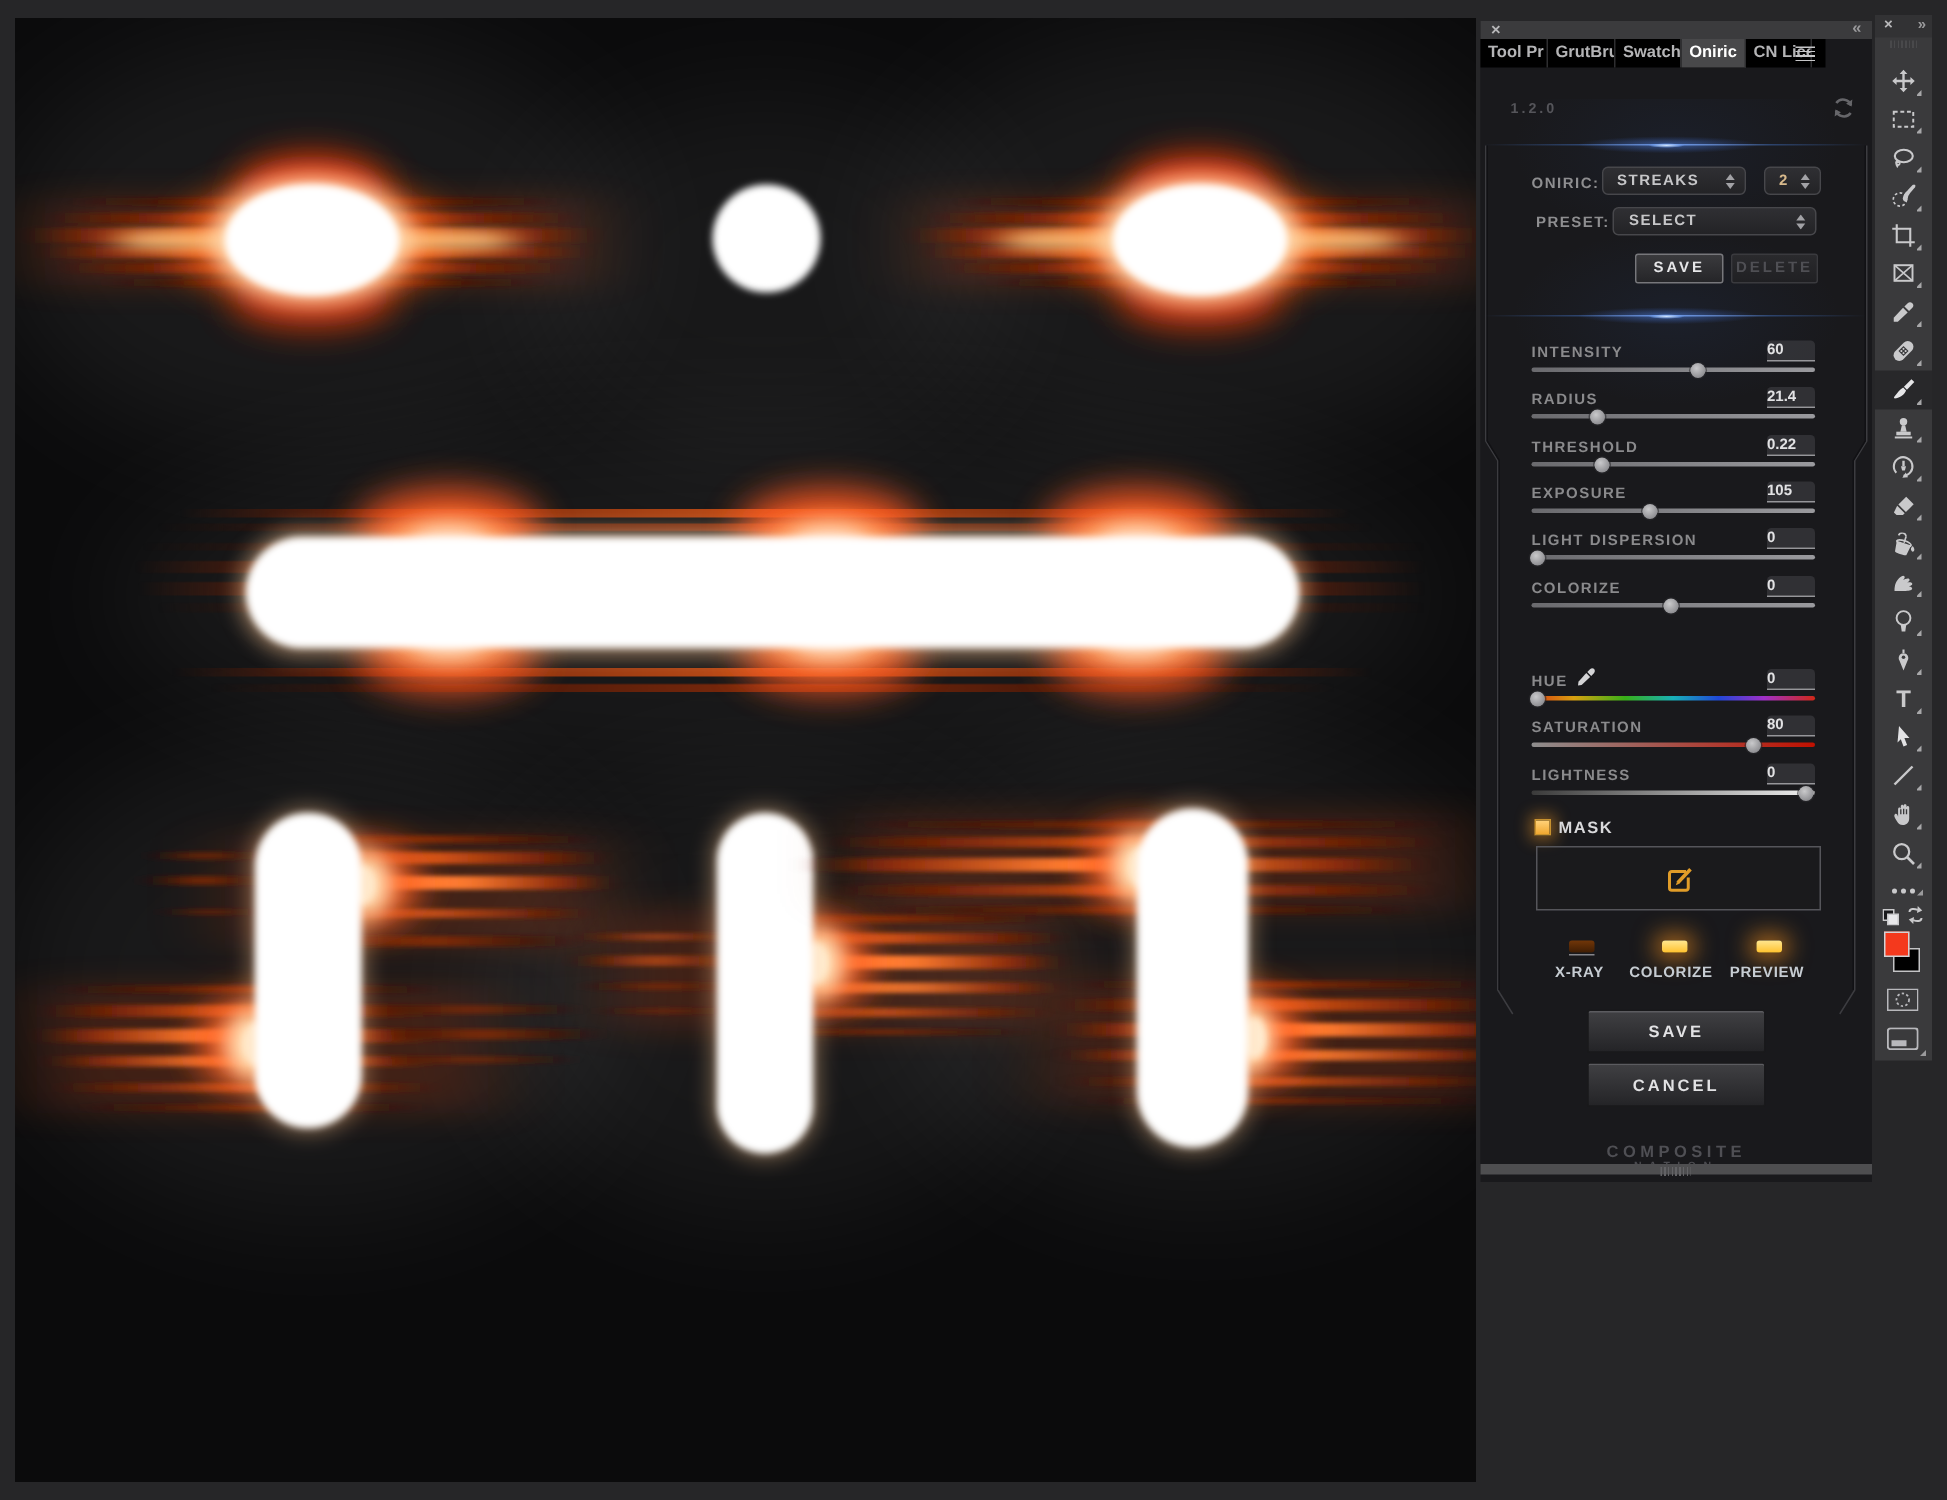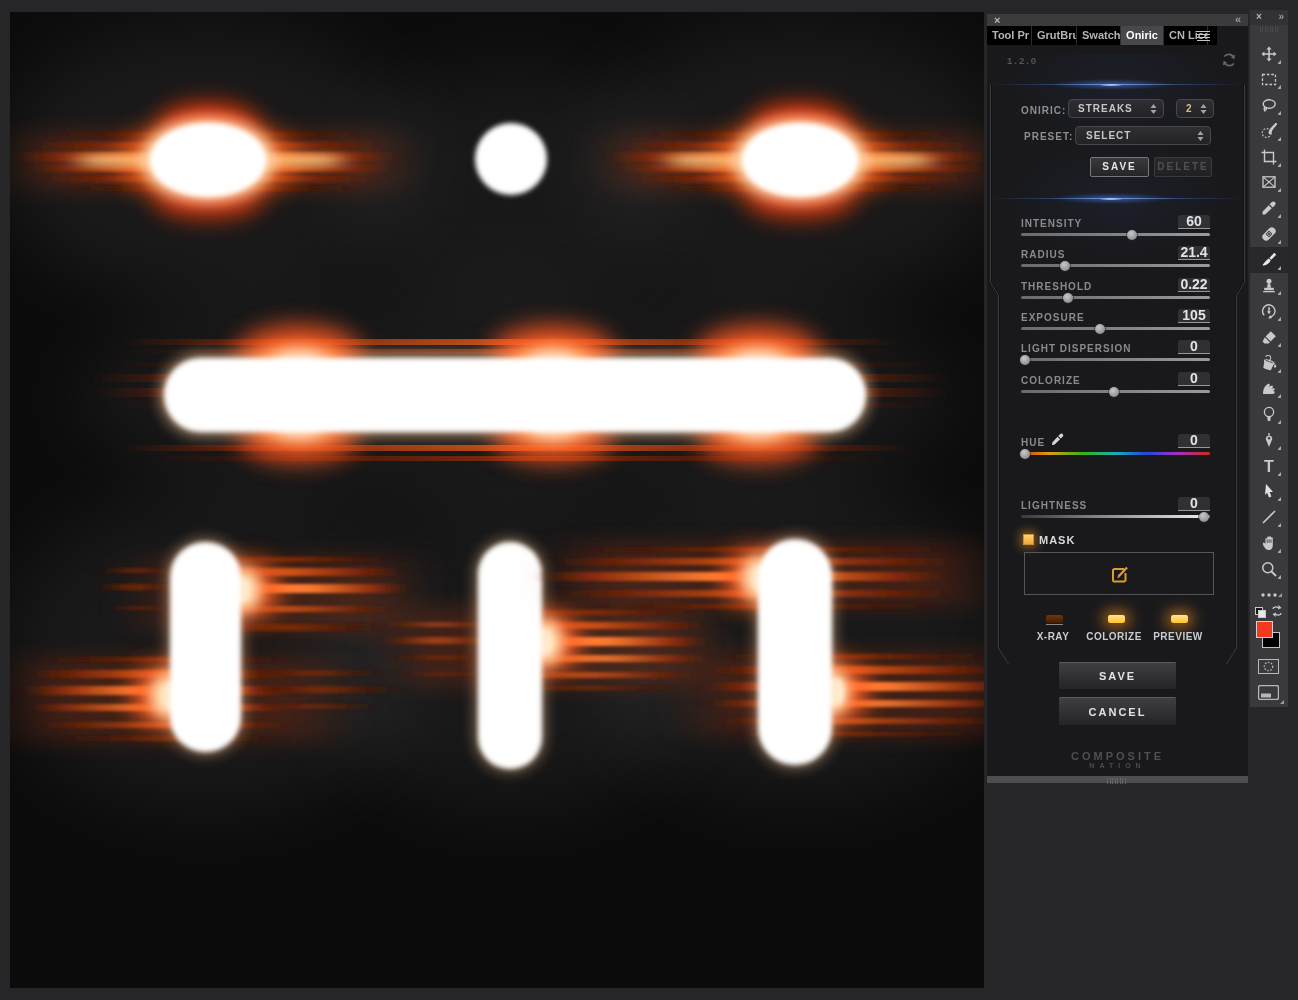--- a/index.html
+++ b/index.html
@@ -5,39 +5,39 @@
 html,body{margin:0;padding:0;background:#262628;width:1298px;height:1000px;overflow:hidden;}
 *{box-sizing:border-box;font-family:"Liberation Sans",sans-serif;}
 #app{position:relative;width:1298px;height:1000px;background:#262628;}
 #canvas{position:absolute;left:10px;top:12px;width:974px;height:976px;background:#0a0a0b;overflow:hidden;}
 
 #panel{position:absolute;left:987px;top:14px;width:261px;height:768px;background:#1b1b1e;}
 #phead{position:absolute;left:0;top:0;width:261px;height:12px;background:#3b3b3d;z-index:2;}
 #ptabs{position:absolute;left:0;top:12px;width:230px;height:19px;background:#000000;display:flex;z-index:2;}
 #ptabs .tab{height:19px;line-height:19px;font-size:11px;font-weight:bold;color:#b4b4b6;padding:0 5px;white-space:nowrap;overflow:hidden;border-right:1px solid #2e2e30;flex:0 0 auto;}
 #ptabs .tab.active{background:#48484a;color:#fff;}
-#pbody{position:absolute;left:0;top:0;width:261px;height:762px;background:#19191c;overflow:hidden;z-index:1;}
+#pbody{position:absolute;left:0;top:12px;width:261px;height:762px;background:#19191c;overflow:hidden;z-index:1;}
 #pfoot{position:absolute;left:0;top:762px;width:261px;height:7px;background:#4e4e50;z-index:2;}
 .xbtn{position:absolute;color:#b8b8ba;font-size:11px;font-weight:bold;}
 
 .flare{position:absolute;left:0;width:261px;height:0;}
 .flare .ln{position:absolute;left:2px;top:0;width:255px;height:1px;background:linear-gradient(to right,rgba(40,70,130,0),rgba(60,100,170,.55) 25%,rgba(150,190,255,.9) 49%,rgba(60,100,170,.55) 75%,rgba(40,70,130,0));}
 .flare .gl{position:absolute;left:45px;top:-7px;width:160px;height:15px;background:radial-gradient(ellipse 50% 50% at 50% 50%,rgba(80,130,230,.55),rgba(60,100,190,.18) 55%,rgba(0,0,0,0) 75%);}
 .flare .core{position:absolute;left:108px;top:-1.5px;width:32px;height:4px;background:radial-gradient(ellipse 50% 50% at 50% 50%,rgba(210,230,255,.95),rgba(120,170,255,.4) 60%,rgba(0,0,0,0) 75%);}
 
 .lbl{position:absolute;color:#8e8e90;font-size:10px;font-weight:bold;letter-spacing:1px;}
 .dd{position:absolute;background:linear-gradient(#2f2f33,#232326);border:1px solid #47474b;border-radius:4px;color:#c6c6c8;font-size:10px;font-weight:bold;letter-spacing:1px;}
 .dd .ar{position:absolute;right:6px;top:50%;margin-top:-5px;width:7px;height:10px;}
 .ar svg{display:block;}
 .btn1{position:absolute;background:linear-gradient(#3a3a3d,#252528);border:1px solid #77777b;border-radius:2px;color:#e6e6e8;font-size:10px;font-weight:bold;letter-spacing:2px;text-align:center;}
 .btn1.dis{border-color:#3a3a3e;color:#4f4f54;background:linear-gradient(#2a2a2d,#202023);}
 
 .srow{position:absolute;left:0;width:261px;height:31px;}
 .srow .sl{position:absolute;left:34px;top:0;color:#8a8a8c;font-size:10px;font-weight:bold;letter-spacing:1px;}
-.srow .val{position:absolute;left:191px;top:-3px;width:32px;height:13px;background:rgba(88,88,92,.38);border-radius:3px 3px 0 0;color:#e2e2e4;font-size:14px;font-weight:bold;text-align:center;line-height:13px;}
+.srow .val{position:absolute;left:191px;top:-3px;width:32px;height:13px;background:rgba(88,88,92,.38);border-radius:3px 3px 0 0;color:#e2e2e4;font-size:10px;font-weight:bold;line-height:13px;}
 .srow .vub{position:absolute;left:191px;top:10px;width:32px;height:1px;background:#96969a;}
 .srow .track{position:absolute;left:34px;top:15px;width:189px;height:3px;border-radius:2px;background:linear-gradient(to right,#6a6a6e,#9a9a9e);}
 .srow .knob{position:absolute;top:12px;width:10px;height:10px;border-radius:50%;background:radial-gradient(circle at 40% 35%,#c9c9cb,#8a8a8e 78%);box-shadow:0 0 0 1px rgba(40,40,44,.6);}
 
 .led{position:absolute;width:17px;height:8px;border-radius:2px;}
 .ledlbl{position:absolute;color:#c6ccd2;font-size:10px;font-weight:bold;letter-spacing:.5px;}
 
 #toolbar{position:absolute;left:1250px;top:10px;width:38px;height:697px;background:#3a3a3c;}
 #tbhead{position:absolute;left:0;top:0;width:38px;height:15px;background:#323234;}
 .ticon{position:absolute;left:11px;width:16px;height:16px;}
@@ -373,20 +373,27 @@
           <div class="sl">HUE</div>
         <svg style="position:absolute;left:64px;top:-4px;" width="13" height="13" viewBox="0 0 13 13">
             <path d="M11.6 0.9 c0.85 0.85 0.85 2.1 0 2.9 L9.8 5.6 7.2 3 9 1.2 c0.8-0.85 1.9-0.9 2.6-0.3 Z" fill="#d4d4d6"></path>
             <path d="M6.5 3.7 L9.1 6.3 L3.4 11.7 L1 12 L1.3 9.5 Z" fill="#d4d4d6"></path>
           </svg>
         <div class="val">0</div>
           <div class="vub"></div>
         <div class="track" style="background:linear-gradient(to right,#d83a10,#d8a010 15%,#38b018 33%,#18b0b8 50%,#2048d8 66%,#a030c8 82%,#d02818);"></div>
         <div class="knob" style="left:33px;"></div>
         </div>
+      <div class="srow" style="top:454px;">
+          <div class="sl">SATURATION</div>
+          <div class="val">80</div>
+          <div class="vub"></div>
+        <div class="track" style="background:linear-gradient(to right,#8e8e8e,#c01000);"></div>
+        <div class="knob" style="left:177px;"></div>
+        </div>
       <div class="srow" style="top:486px;">
           <div class="sl">LIGHTNESS</div>
           <div class="val">0</div>
           <div class="vub"></div>
         <div class="track" style="background:linear-gradient(to right,#3a3a3a,#f2f2f2);"></div>
         <div class="knob" style="left:212px;"></div>
         </div>
 
       <div style="position:absolute;left:36px;top:520px;width:11px;height:11px;background:linear-gradient(#ffd27a,#f0a830);border:1px solid #c8922e;box-shadow:0 0 10px 3px rgba(250,160,40,.45);"></div>
       <div style="position:absolute;left:52px;top:520px;color:#d9d9db;font-size:11px;font-weight:bold;letter-spacing:1px;">MASK</div>

